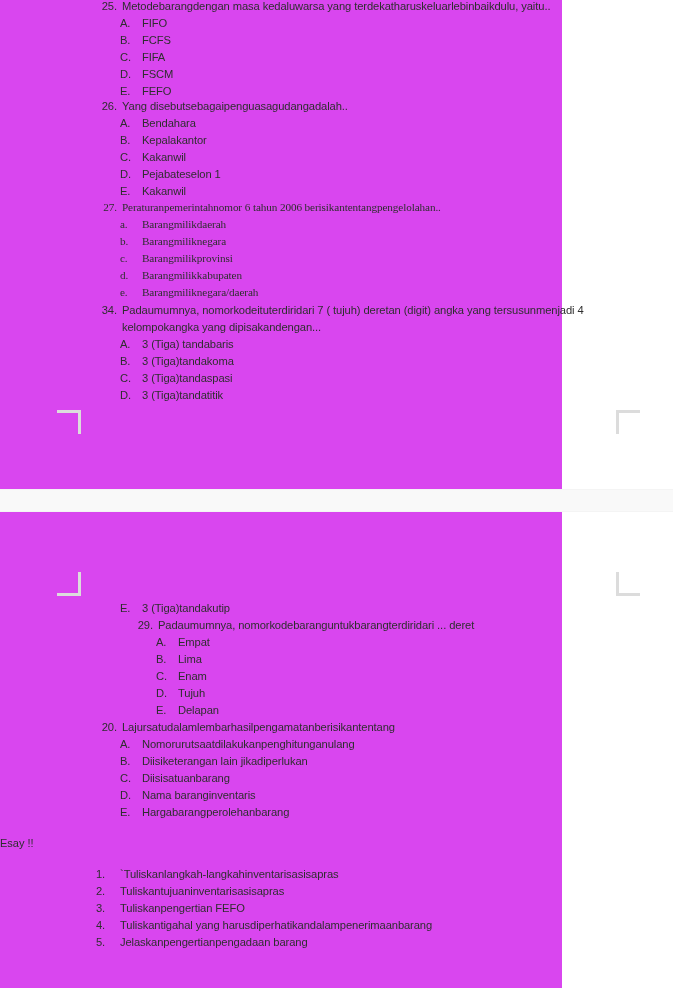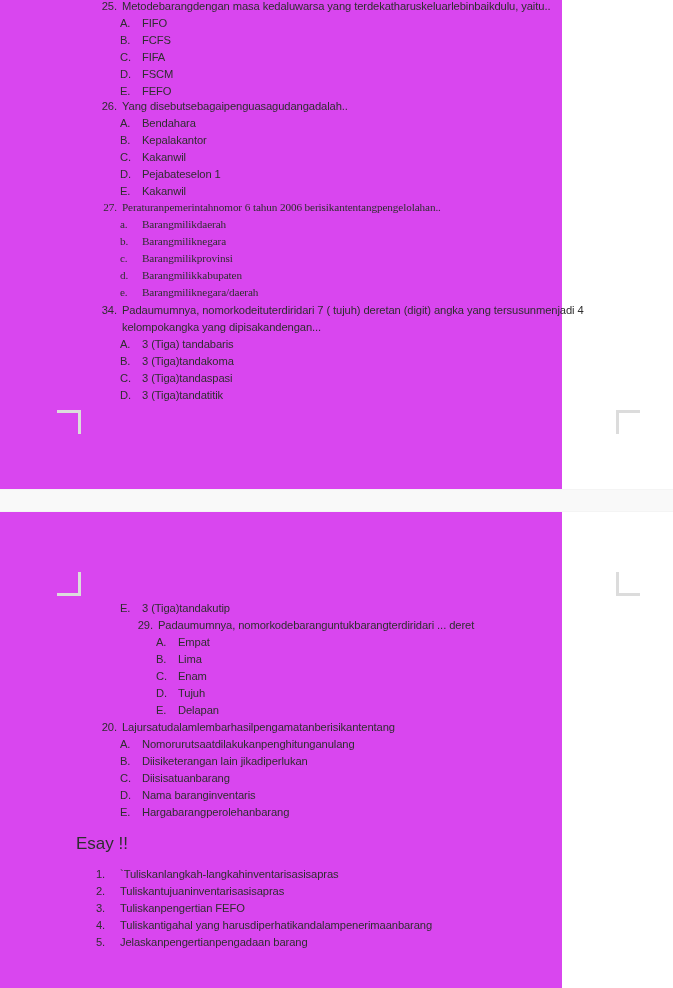--- a/index.html
+++ b/index.html
@@ -116,22 +116,21 @@
     box-sizing: border-box;
   }
   .opt-text { flex: 1; }
 
   
   .indent-q   { padding-left: 98px; }
   .indent-opt { padding-left: 120px; }
 
   
   .essay-head {
-    padding-left: 76px;
-    font-size: 17px;
+    font-size: 11px;
     line-height: 17px;
     color: #2e2e2e;
   }
   .essay-list { margin: 0; padding: 0; list-style: none; padding-left: 96px; }
   .essay-line {
     display: flex;
     align-items: flex-start;
     font-size: 11.2px;
     line-height: 17px;
     color: #2e2e2e;

